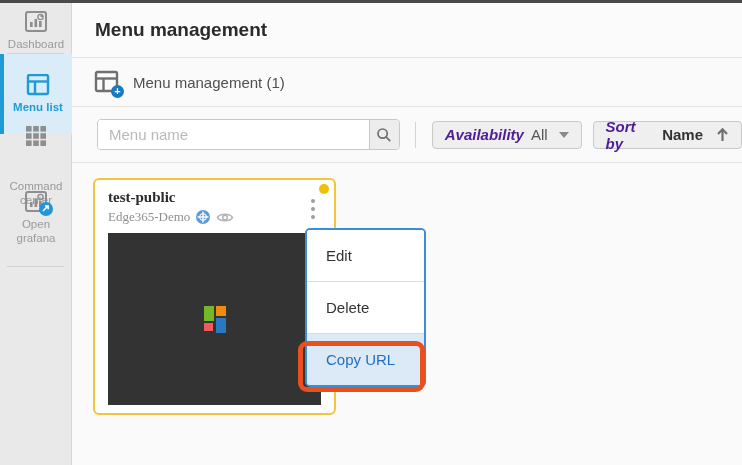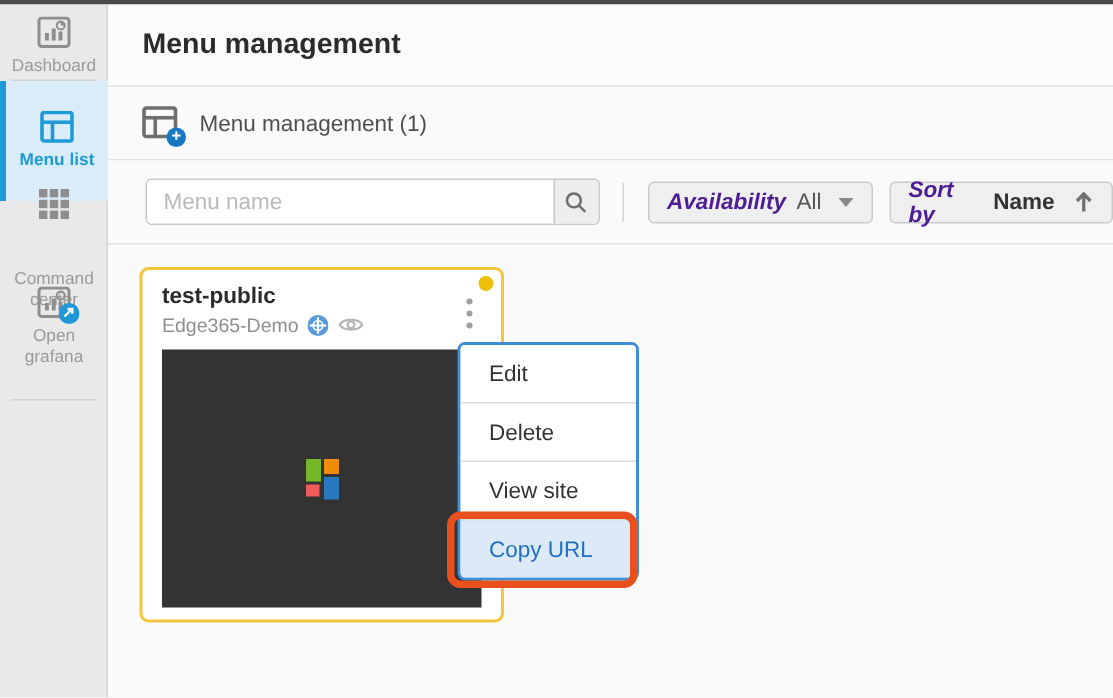--- a/index.html
+++ b/index.html
@@ -52,21 +52,21 @@
               color:#333; cursor:pointer; }
   .dropdown .dd-label { font-weight:bold; color:#4c1d95;font-style:italic; }
   .dropdown .dd-value { color:#555; }
   .dropdown.sort { margin-left:11px;justify-content:center; }
   .dropdown.sort .dd-value { font-weight:bold; color:#333; }
   .caret-down { width:0; height:0; border-left:5px solid transparent; border-right:5px solid transparent;
                 border-top:6px solid #8a8a8a; margin-left:4px; }
 
   
   .card { position:absolute; left:93px; top:178px; width:243px; height:237px; background:#fff;
-          border:2px solid #f2c53d; border-radius:6px; z-index:1; }
+          border:2px solid #f2c53d; border-radius:6px; z-index:1;font-family:Liberation Serif, serif; }
   .status-dot { position:absolute; top:4px; right:5px; width:10px; height:10px; border-radius:50%;
                 background:#f0c008; }
   .card-title { position:absolute; left:13px; top:9px; font-size:15px; font-weight:bold; color:#2b2b2b; }
   .card-sub { position:absolute; left:13px; top:29px; display:flex; align-items:center; gap:6px;
               font-size:13px; color:#8f8f8f; }
   .kebab { position:absolute; right:15px; top:17px; display:flex; flex-direction:column; gap:4px;
            padding:2px 4px; cursor:pointer; }
   .kebab span { width:4px; height:4px; border-radius:50%; background:#9e9e9e; }
   .thumb { position:absolute; left:13px; top:53px; width:213px; height:172px; background:#333333; cursor:pointer; }
   .logo { position:absolute; left:50%; top:50%; width:22px; height:27px; margin:-13px 0 0 -11px; }
@@ -244,18 +244,17 @@
         <div class="lg-orange"></div>
         <div class="lg-red"></div>
         <div class="lg-blue"></div>
       </div>
     </div>
   </div>
 
   <div class="ctx-menu">
     <div class="ctx-item">Edit</div>
     <div class="ctx-item">Delete</div>
-    <div class="ctx-item">View site</div>
     <div class="ctx-item highlight">Copy URL</div>
   </div>
 
   <div class="annotation"></div>
 </div>
 
 </body></html>

